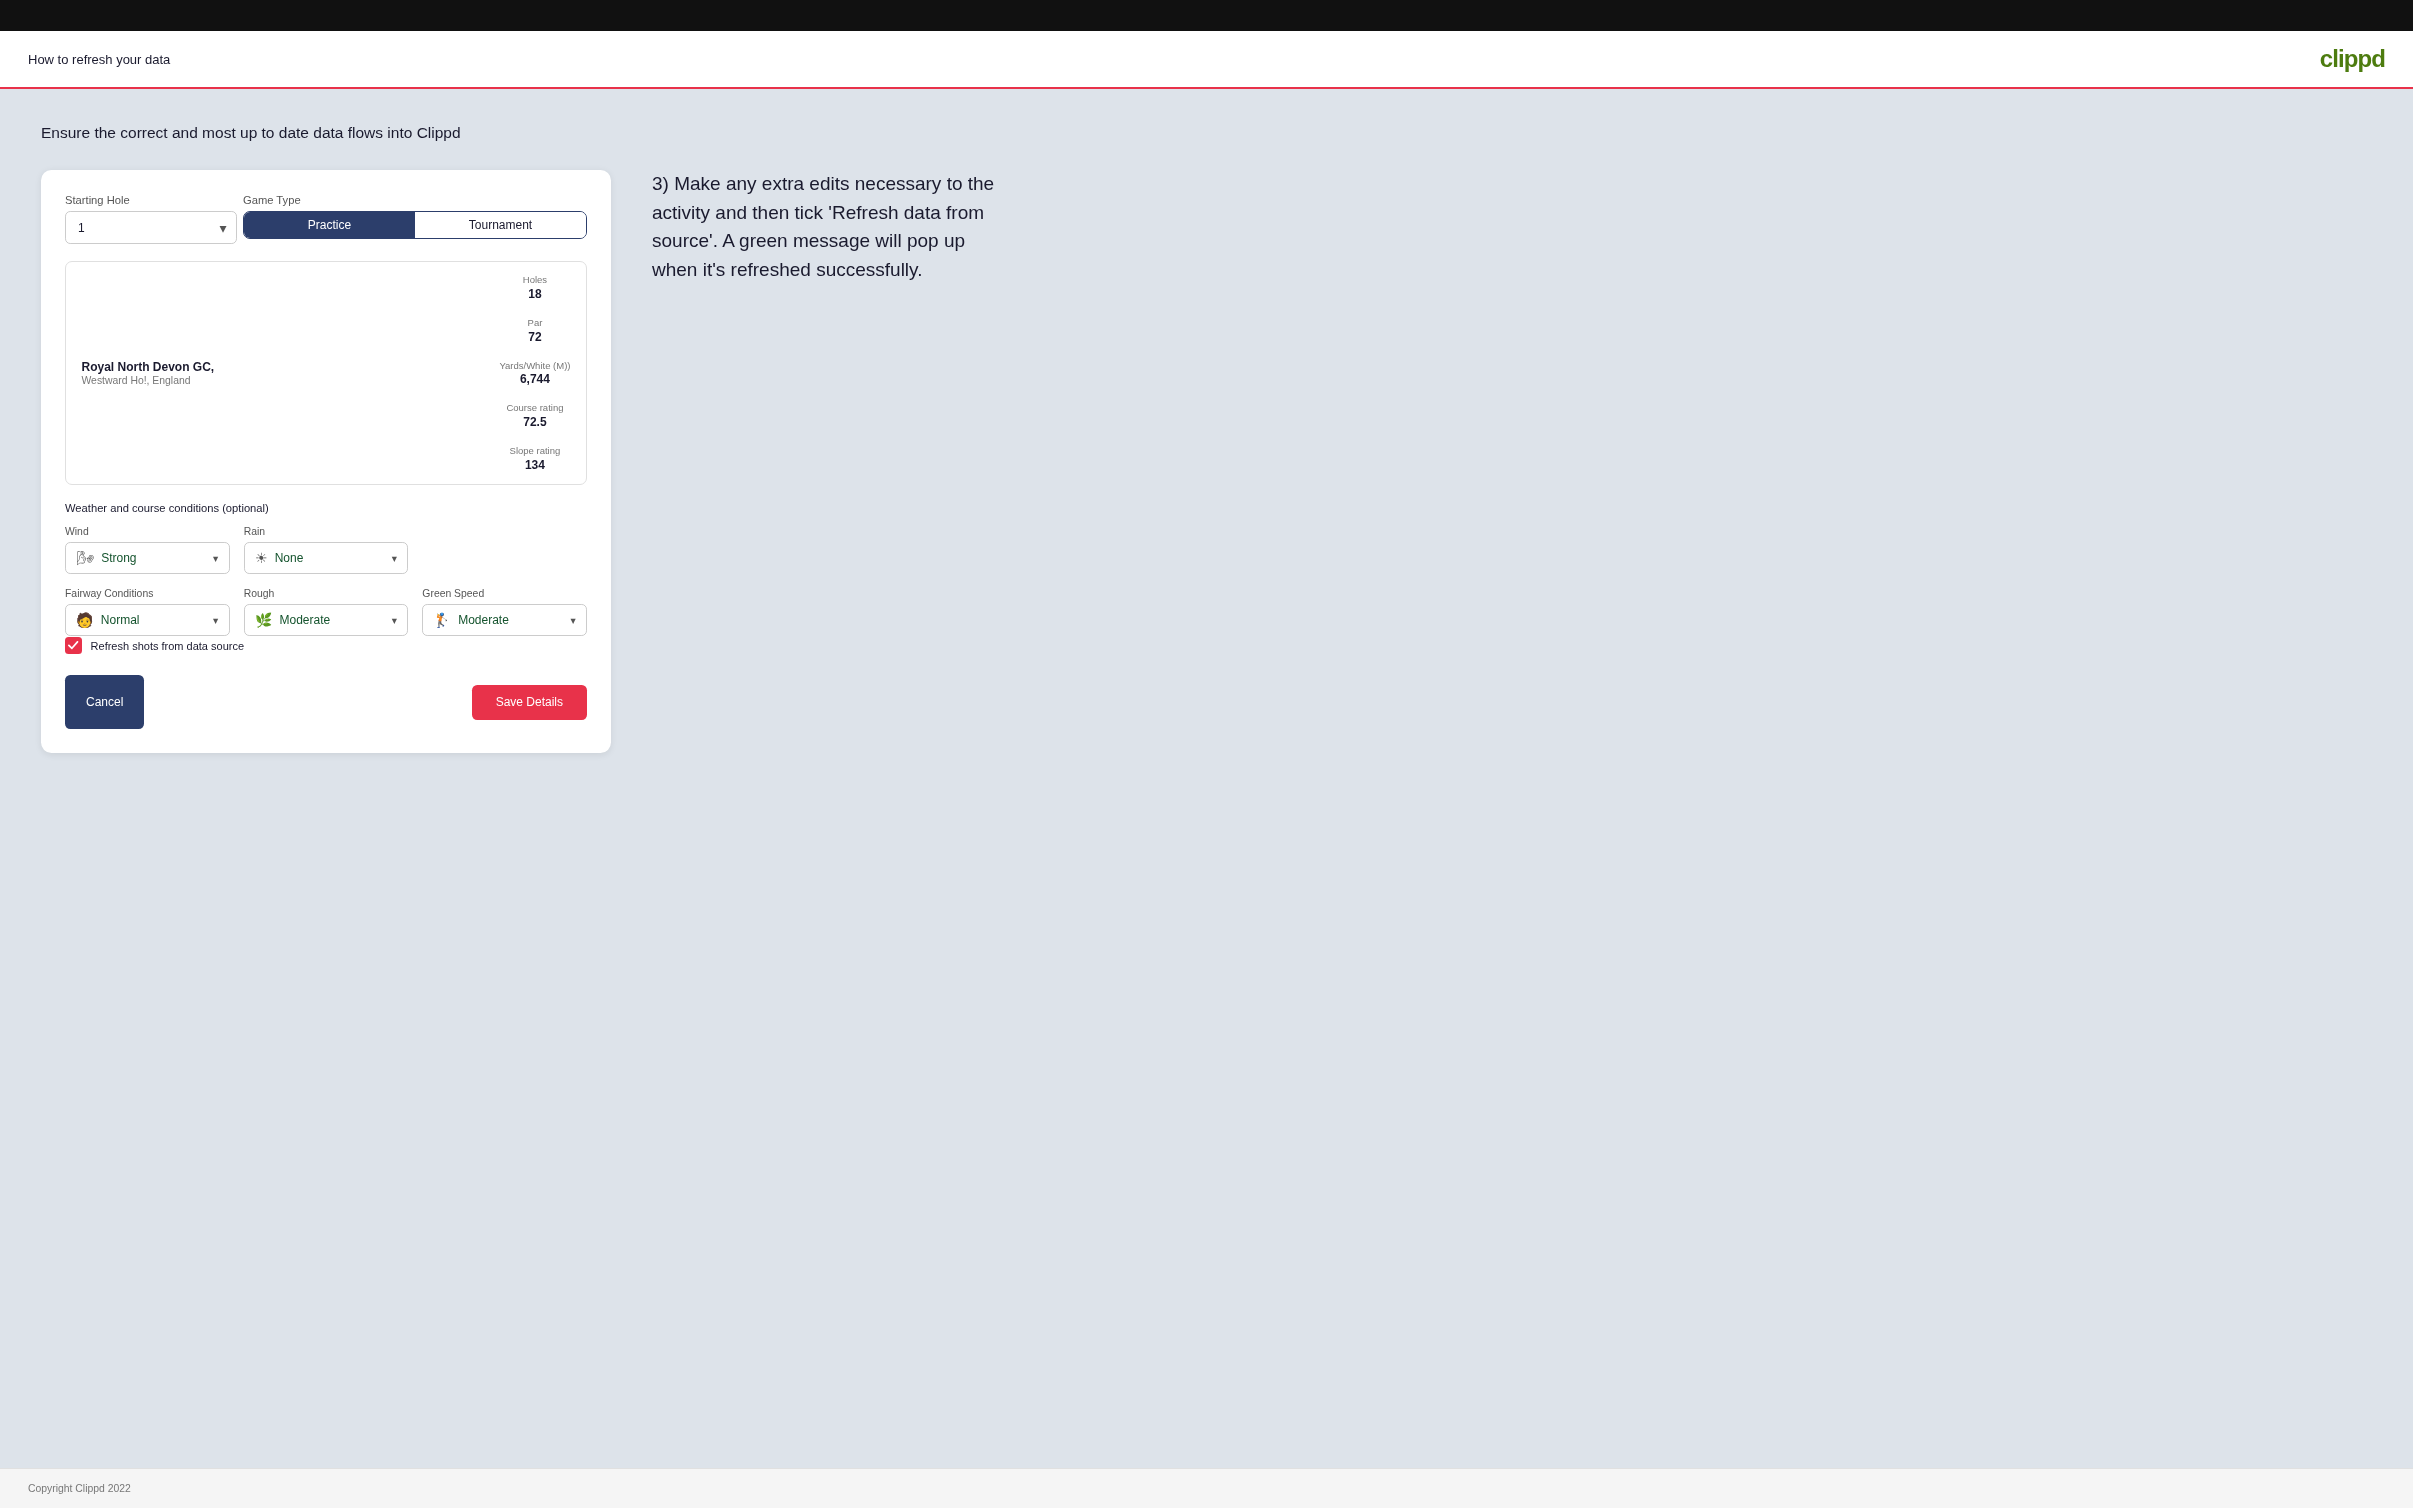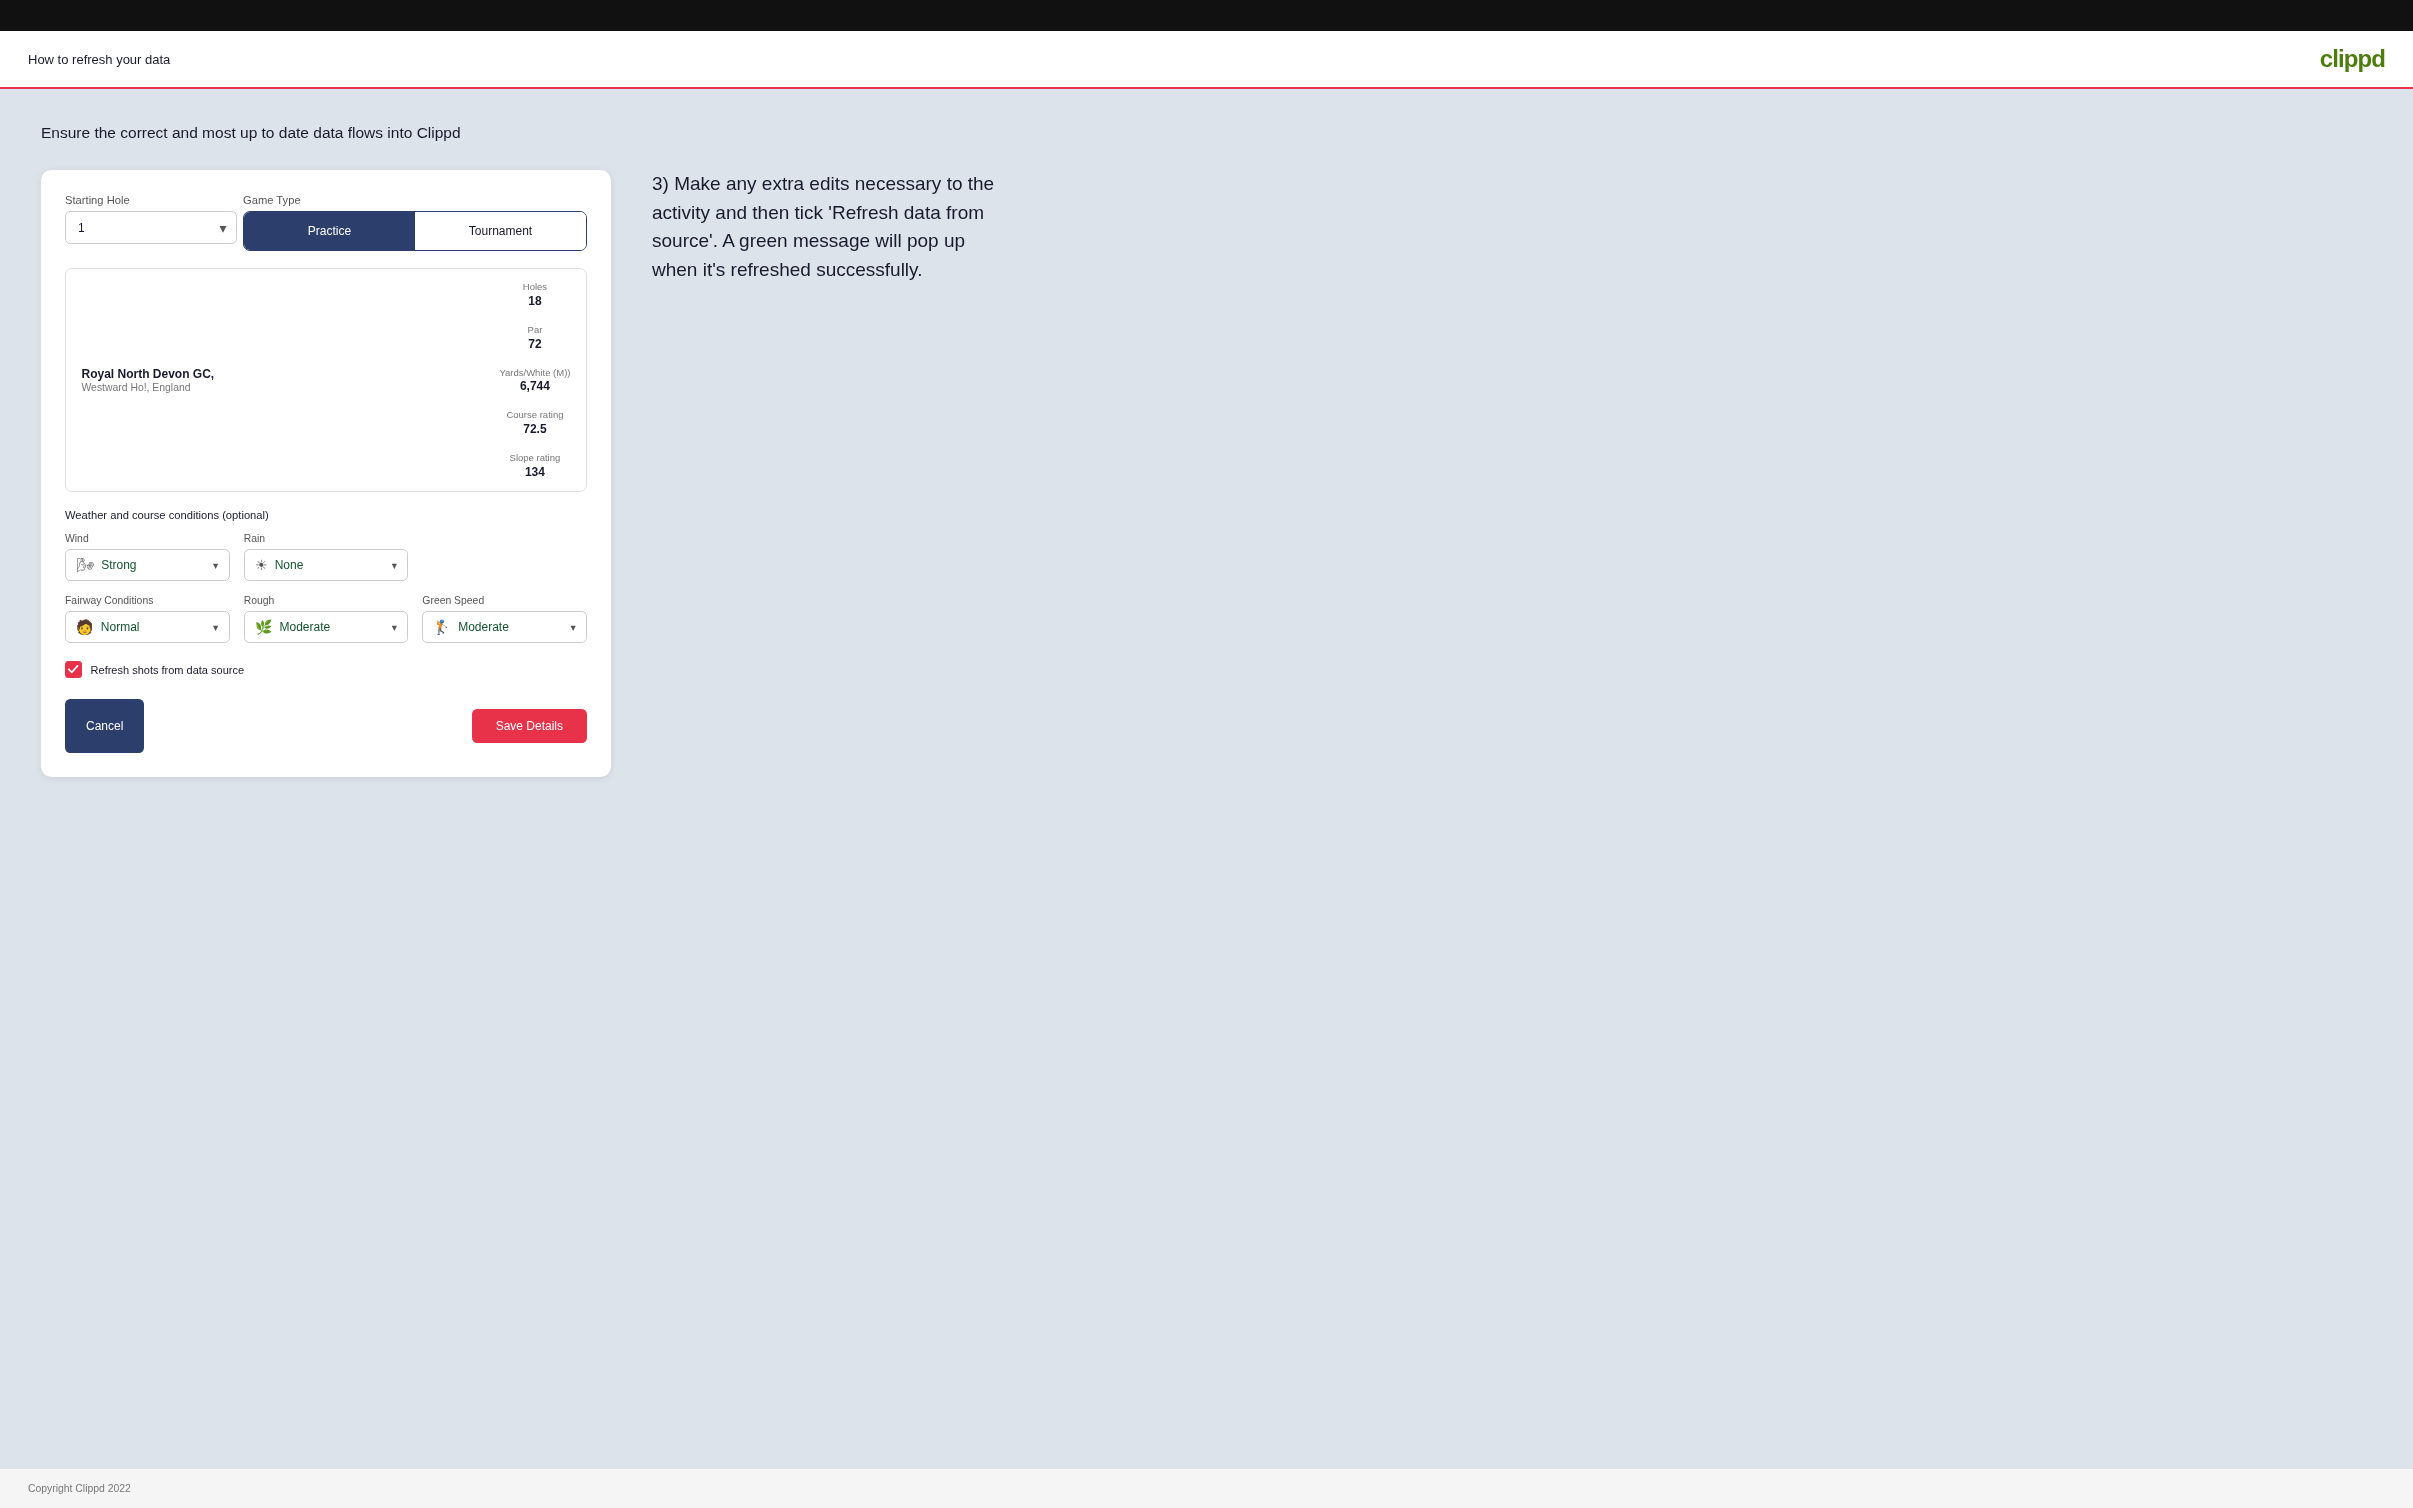--- a/index.html
+++ b/index.html
@@ -120,21 +120,21 @@
 
     .game-type-group {
       flex: 2;
     }
 
     .game-type-toggle {
       display: flex;
       border: 1.7px solid #2c3e6b;
       border-radius: 7px;
       overflow: hidden;
-      height: 40px;
+      height: 28px;
     }
 
     .game-type-btn {
       flex: 1;
       border: none;
       font-size: 12px;
       font-weight: 500;
       cursor: pointer;
       transition: background 0.2s;
     }
@@ -391,21 +391,21 @@
           <label>Rain</label>
           <div class="condition-select-wrapper">
             <span class="condition-icon">☀</span>
             <span class="val">None</span>
             <span class="down-arrow">▾</span>
           </div>
         </div>
         <div style="flex:1;"></div>
       </div>
 
-      <div style="display:flex; gap:14px; margin-bottom:18px;">
+      <div style="display:flex; gap:14px; margin-bottom:1px;">
         <div class="condition-group" style="flex:1;">
           <label>Fairway Conditions</label>
           <div class="condition-select-wrapper">
             <span class="condition-icon">🧑</span>
             <span class="val">Normal</span>
             <span class="down-arrow">▾</span>
           </div>
         </div>
         <div class="condition-group" style="flex:1;">
           <label>Rough</label>

